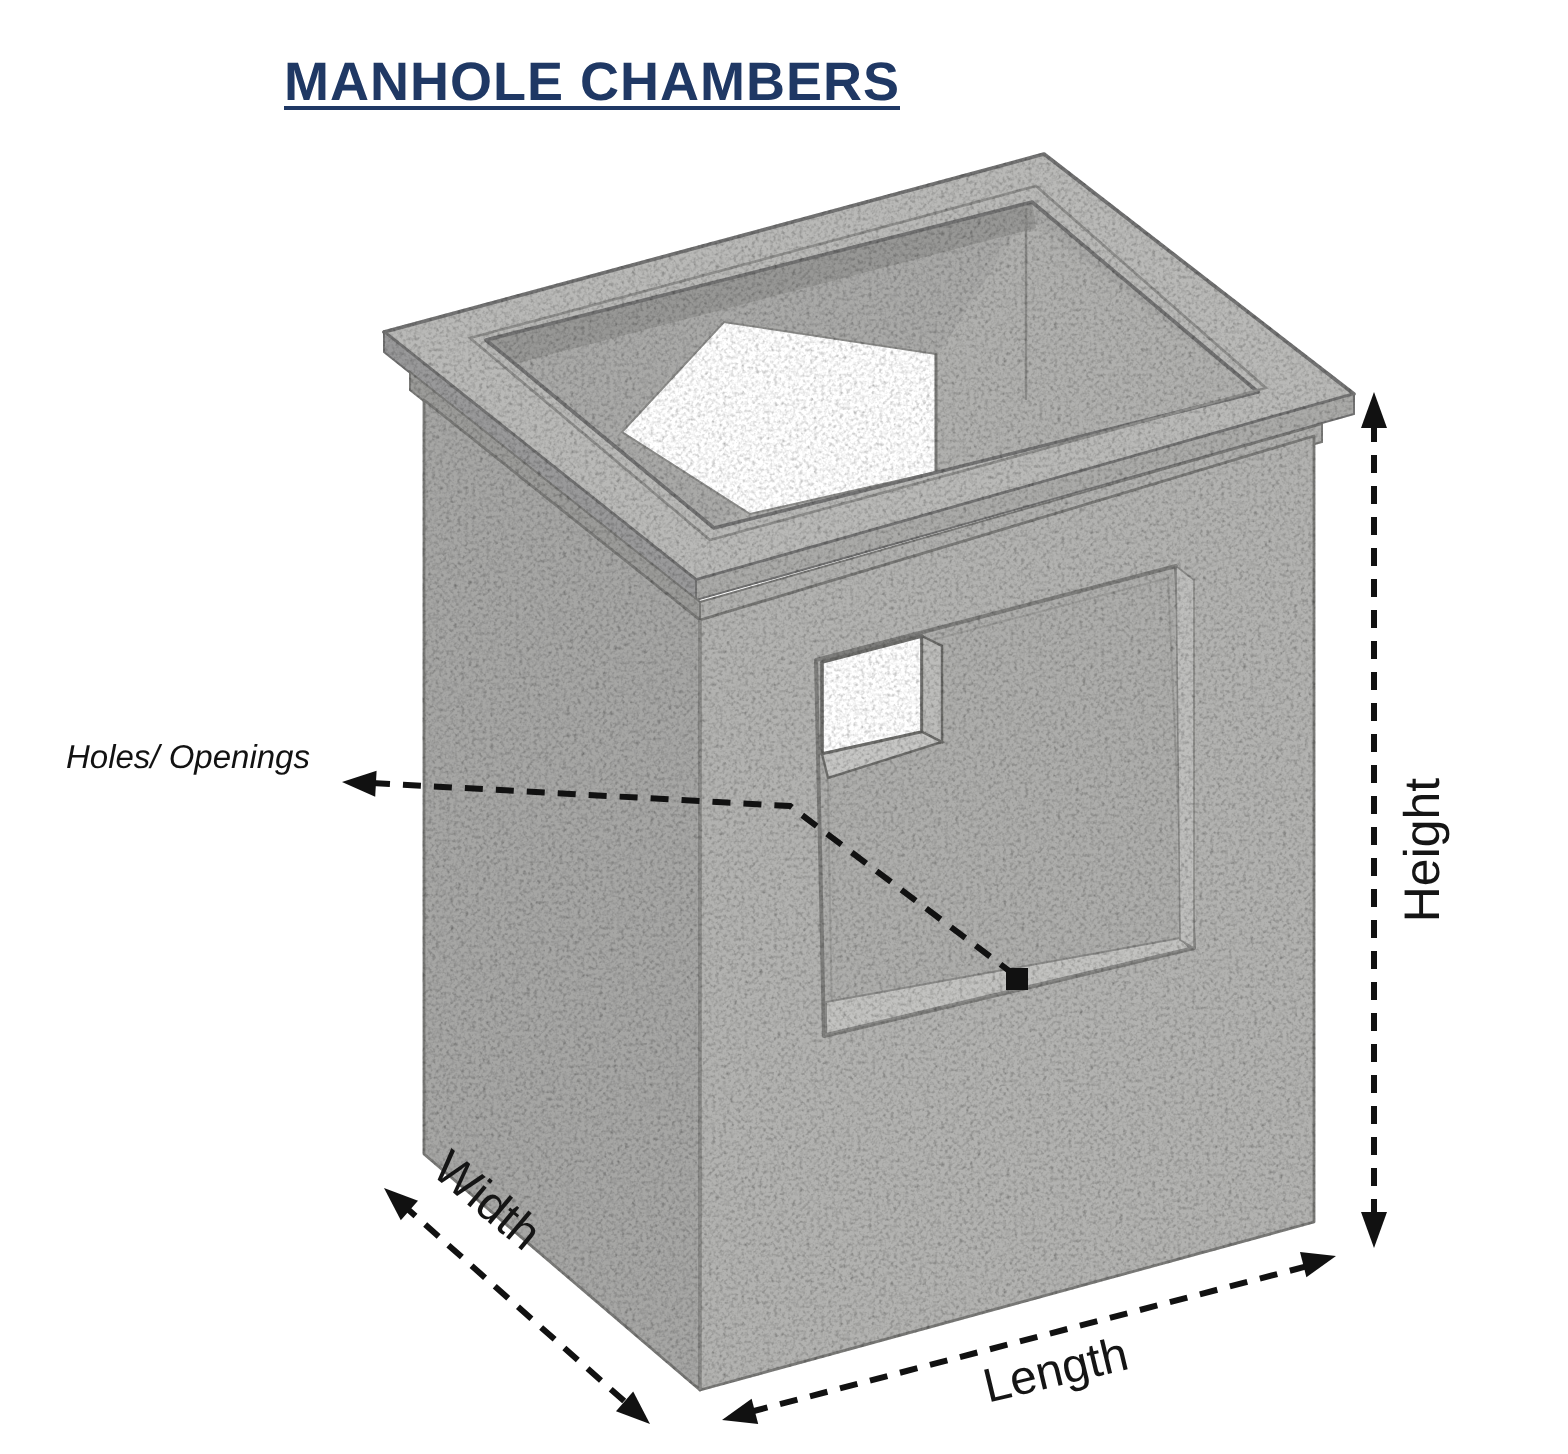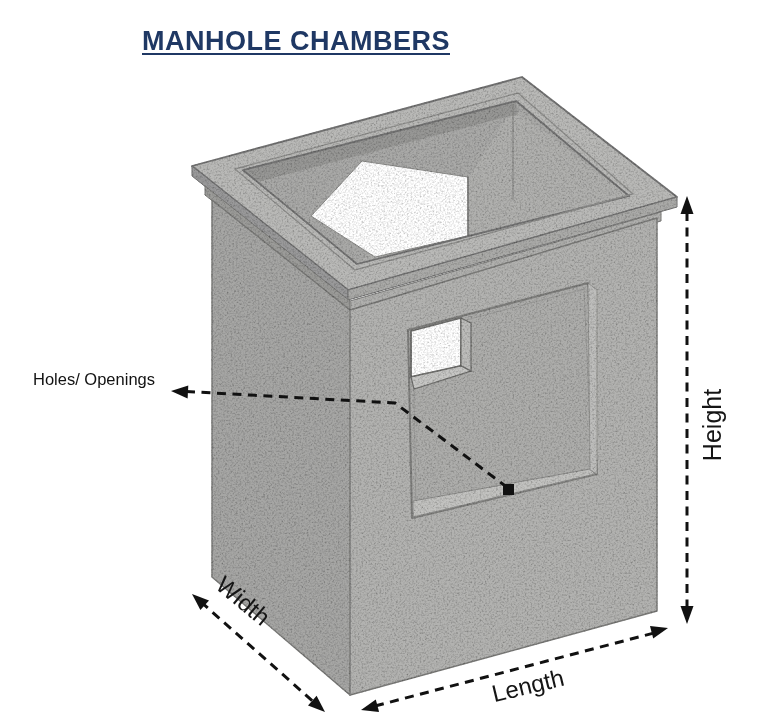--- a/index.html
+++ b/index.html
@@ -22,20 +22,21 @@
     text-underline-offset:3px;
     text-decoration-thickness:2px;
     white-space:nowrap;
   }
   .annotation{
     position:absolute;
     left:8px;top:367px;width:172px;
     text-align:center;
     font-size:16.5px;line-height:1.5;
     color:#121212;
+    font-style:italic;
   }
   .annotation span{display:block;white-space:nowrap;}
   .dim-label{
     position:absolute;
     color:#151515;
     font-size:24px;
     white-space:nowrap;
   }
   .dim-width{
     left:243px;top:601px;

